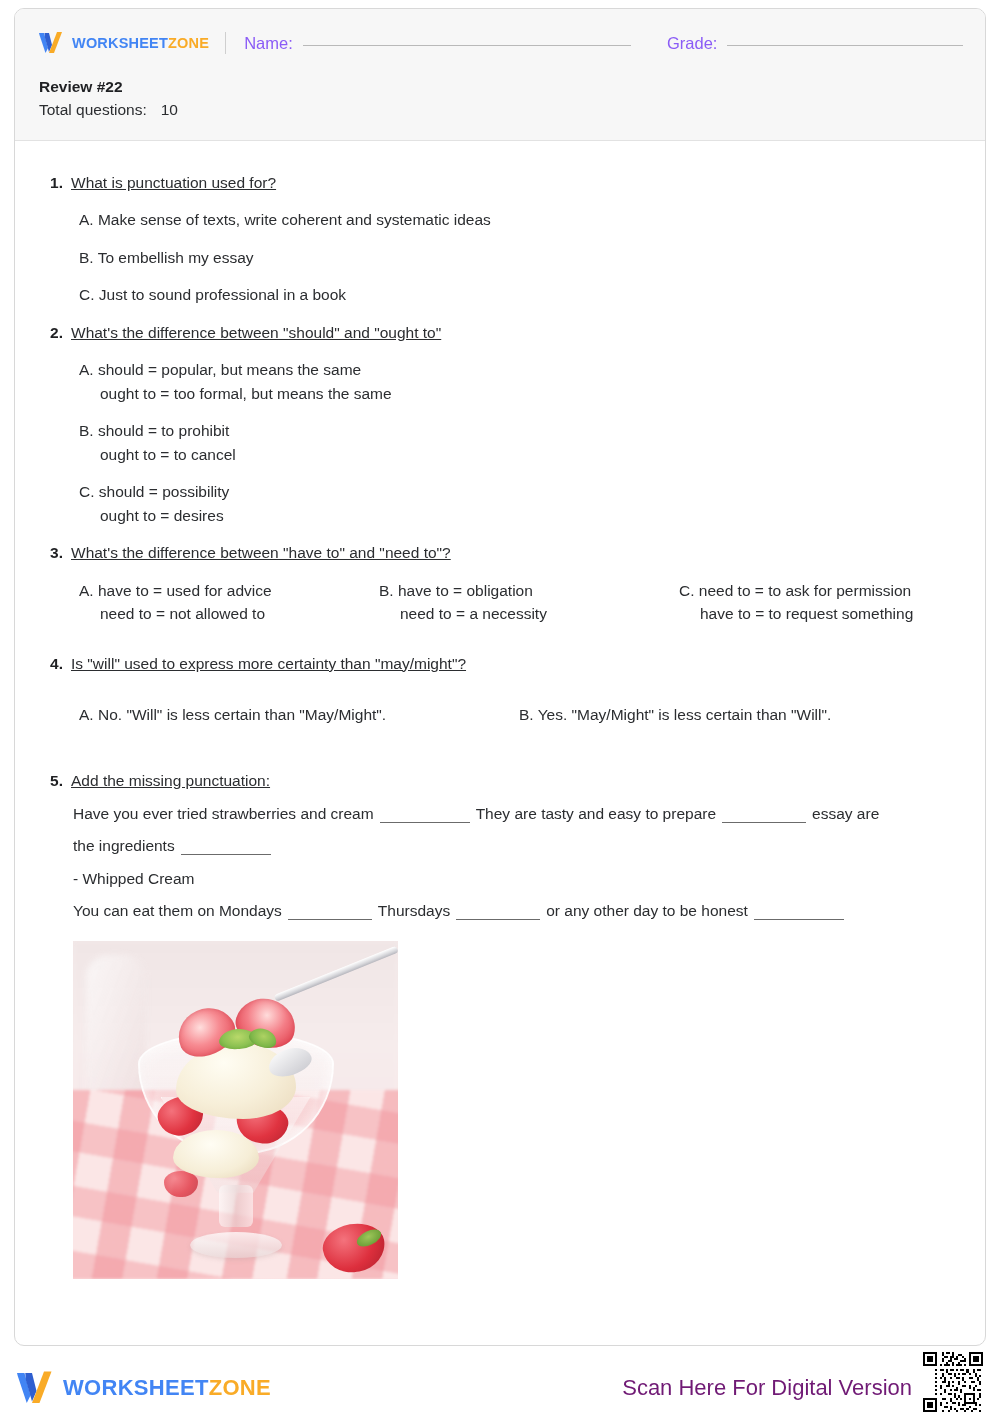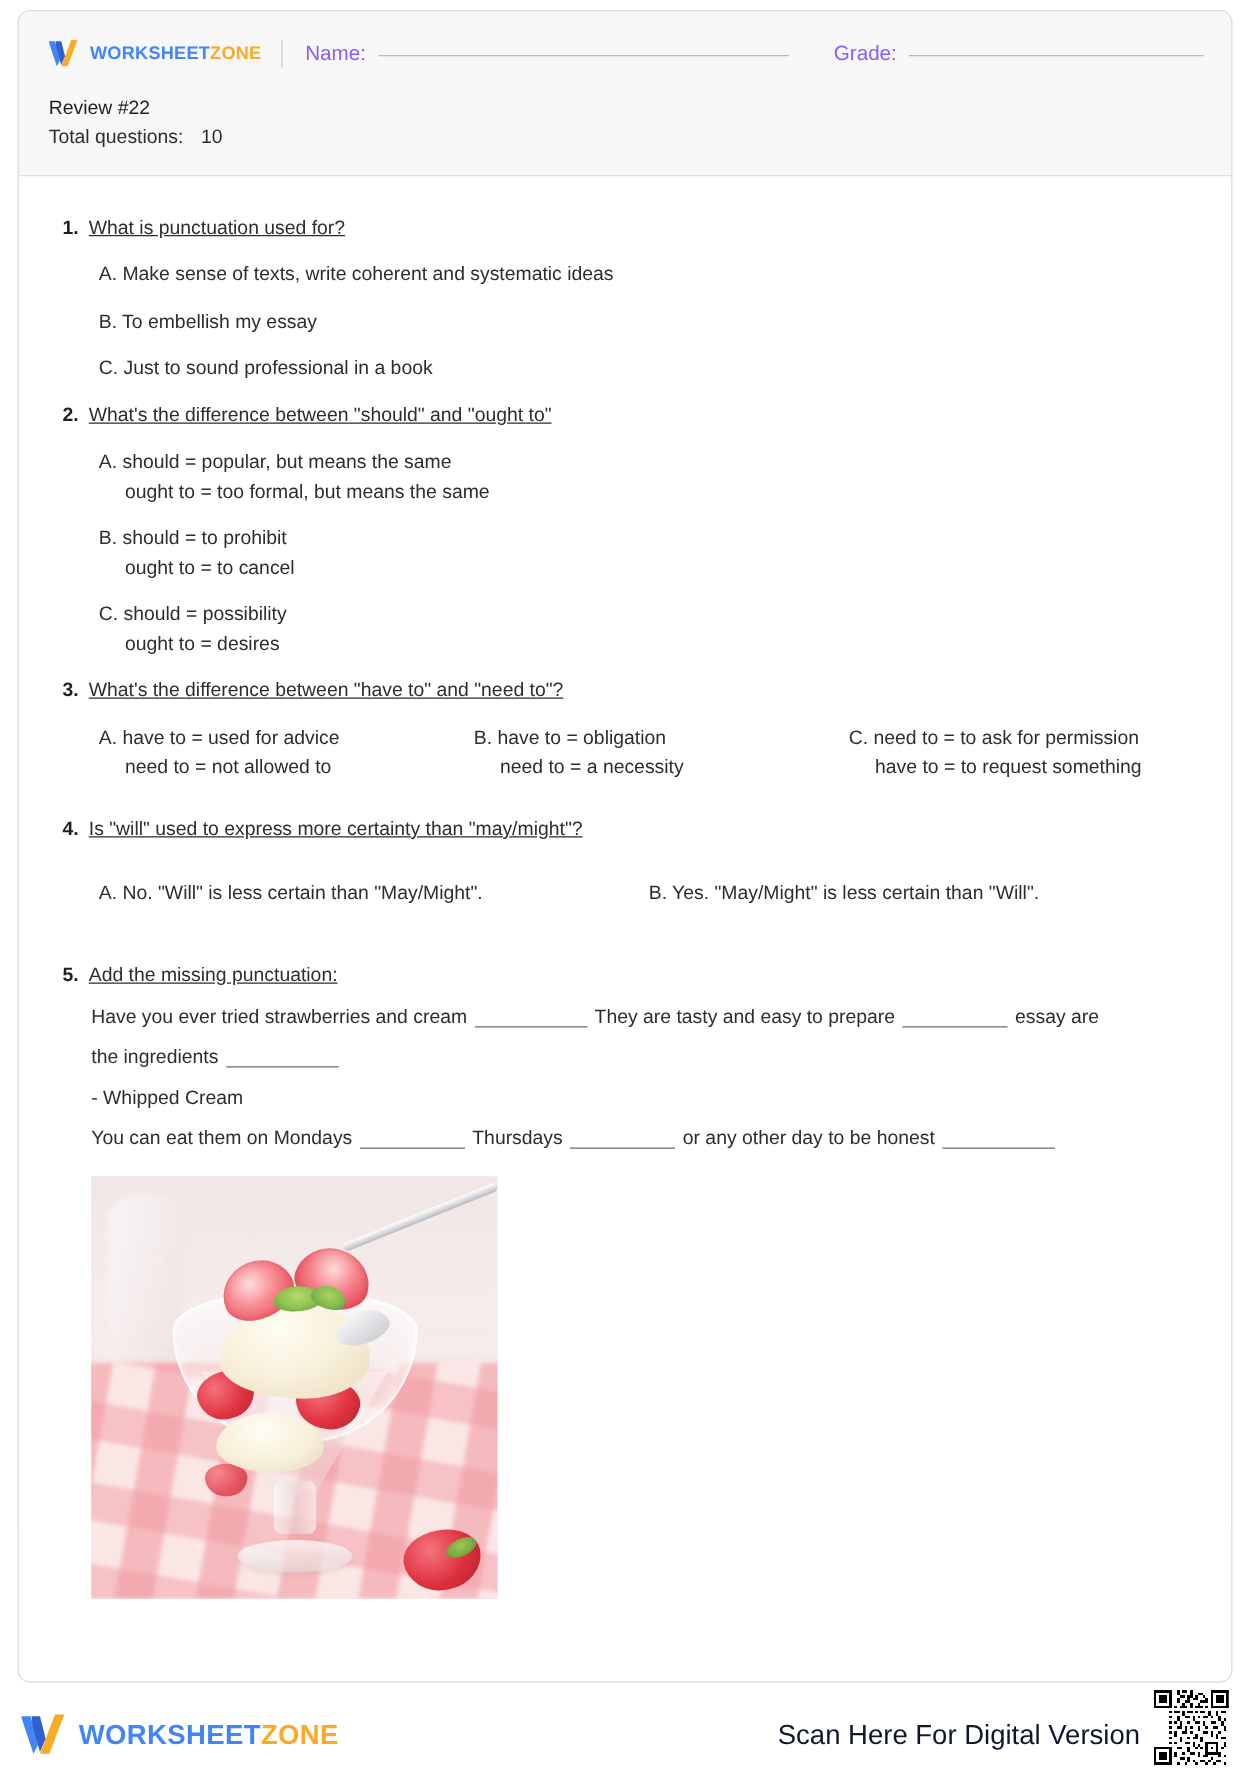--- a/index.html
+++ b/index.html
@@ -85,21 +85,21 @@
   }
   .field.name-field { max-width: 440px; }
   .field.grade-field { max-width: 296px; margin-left: 36px; }
 
   .meta {
     margin-top: 14px;
     padding-left: 2px;
   }
   .meta-title {
     font-size: 15.5px;
-    font-weight: 400;
+    font-weight: 700;
     color: #1f2023;
     line-height: 1.5;
   }
   .meta-total {
     font-size: 15.5px;
     color: #2b2d30;
     line-height: 1.55;
   }
   .meta-total .qcount { margin-left: 14px; }
 
@@ -358,21 +358,21 @@
     width: 1000px; height: 52px;
     display: flex;
     align-items: center;
     padding: 0 14px;
   }
   .footer .footer-logo { flex: 0 0 auto; }
   .footer .footer-logo .logo-word { font-size: 22px; letter-spacing: .3px; }
   .footer-spacer { flex: 1 1 auto; }
   .footer-scan {
     font-size: 22px;
-    color: #0f172a;
+    color: #701a75;
     white-space: nowrap;
     margin-right: 8px;
   }
   .qr {
     flex: 0 0 auto;
     width: 66px; height: 66px;
     background: #ffffff;
     padding: 3px;
     position: relative;
     top: -6px;

